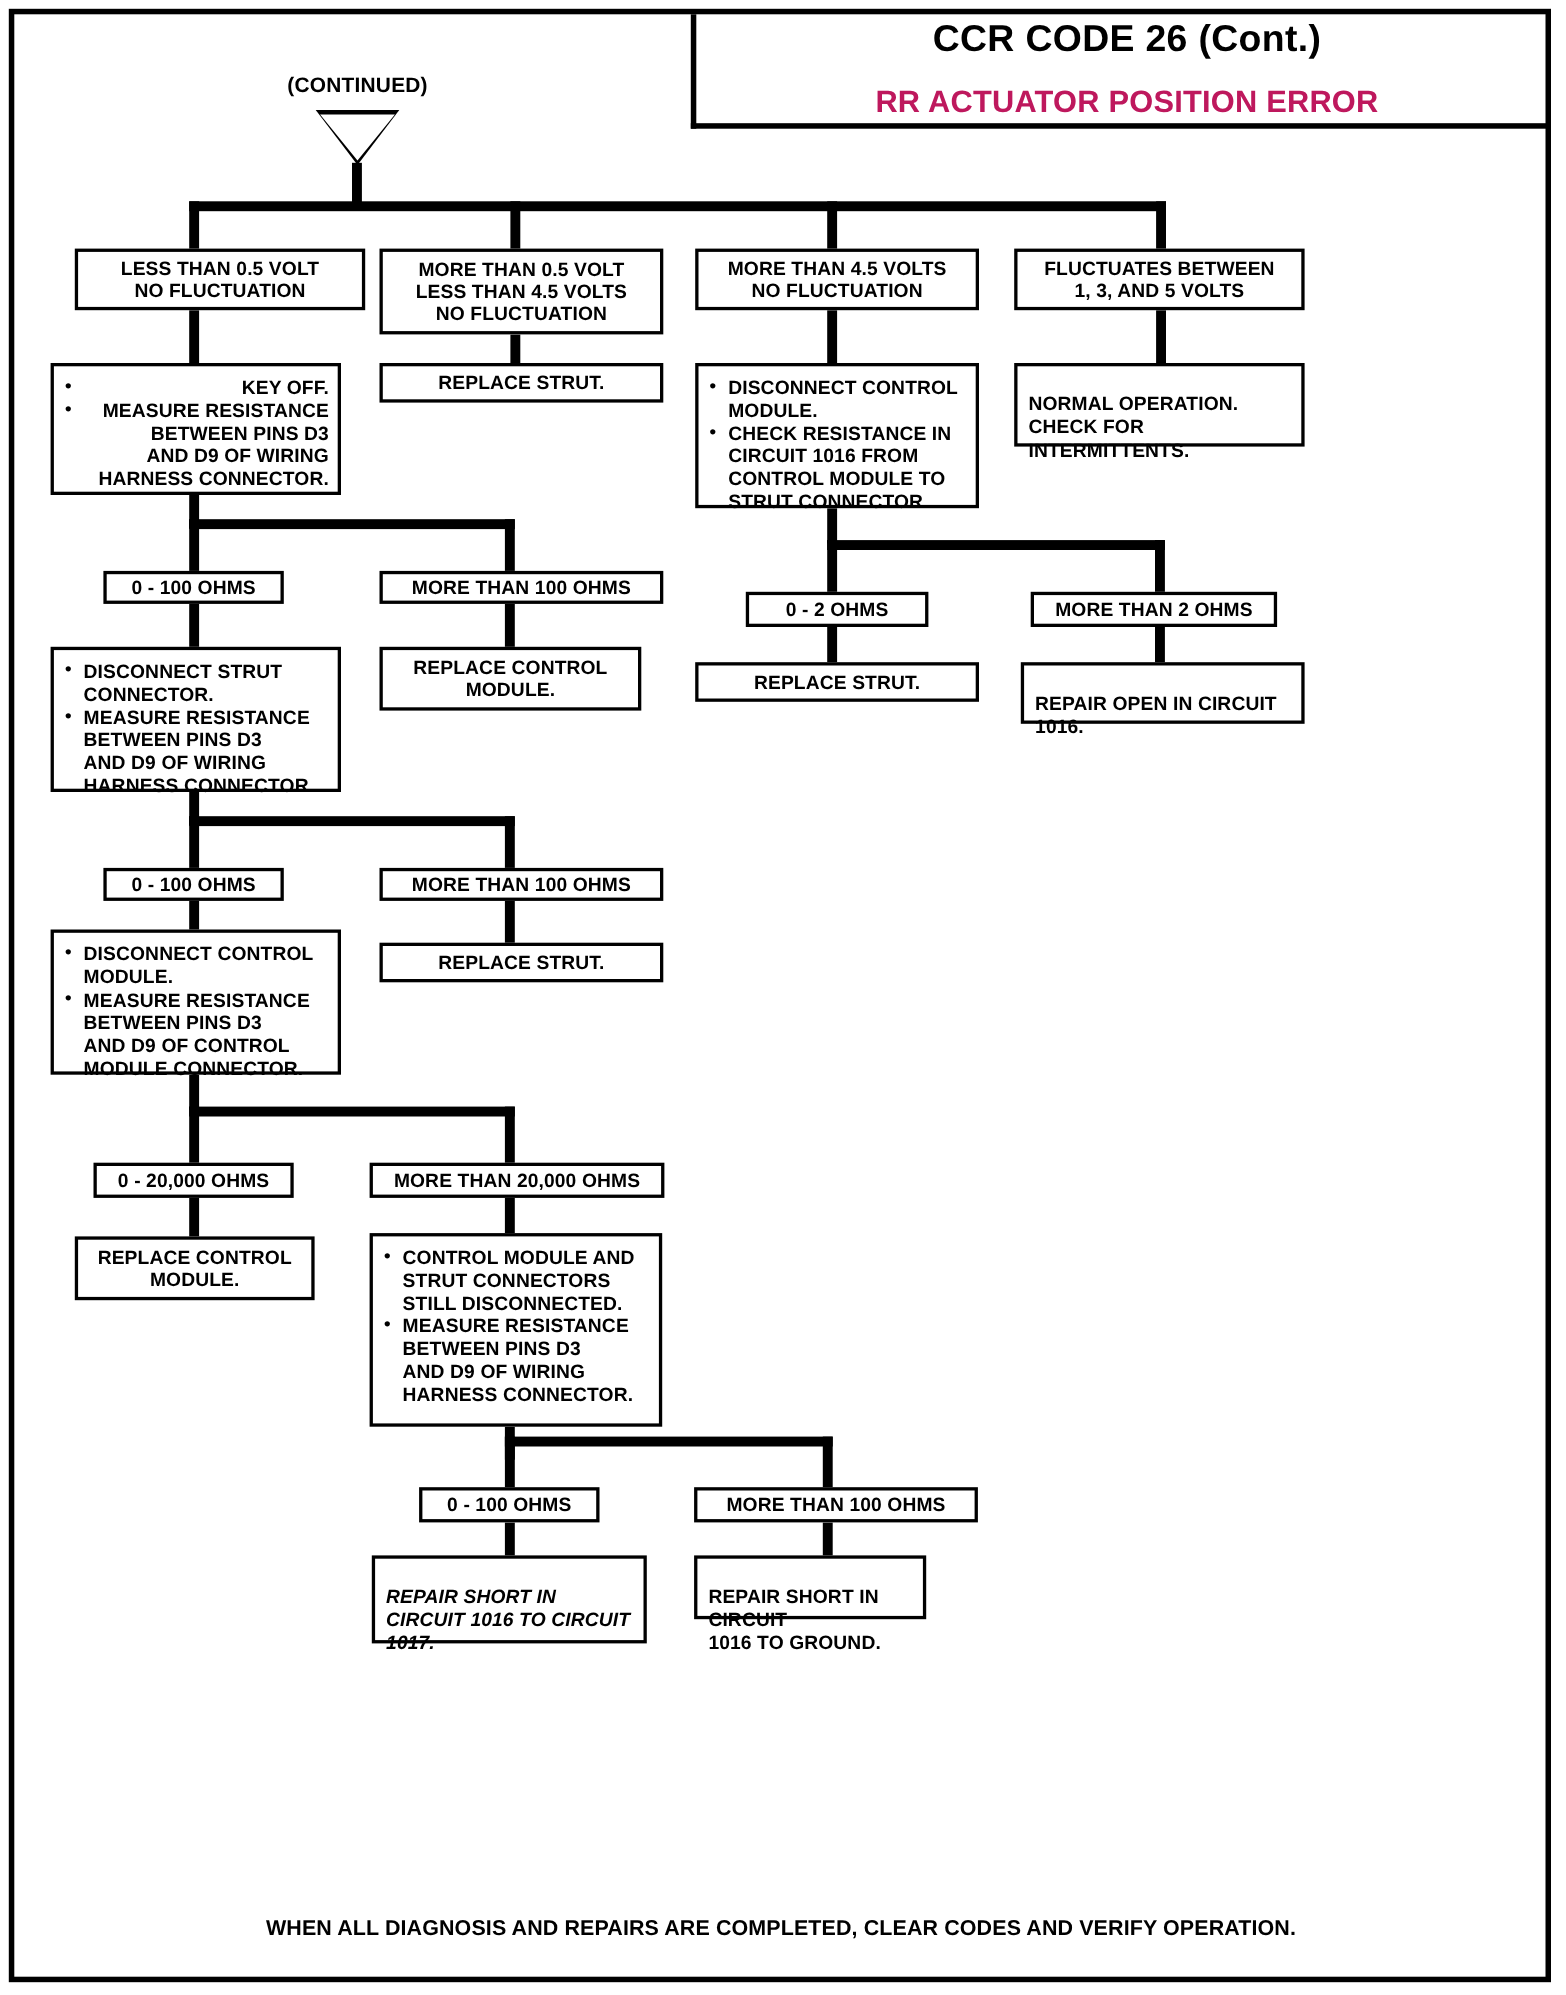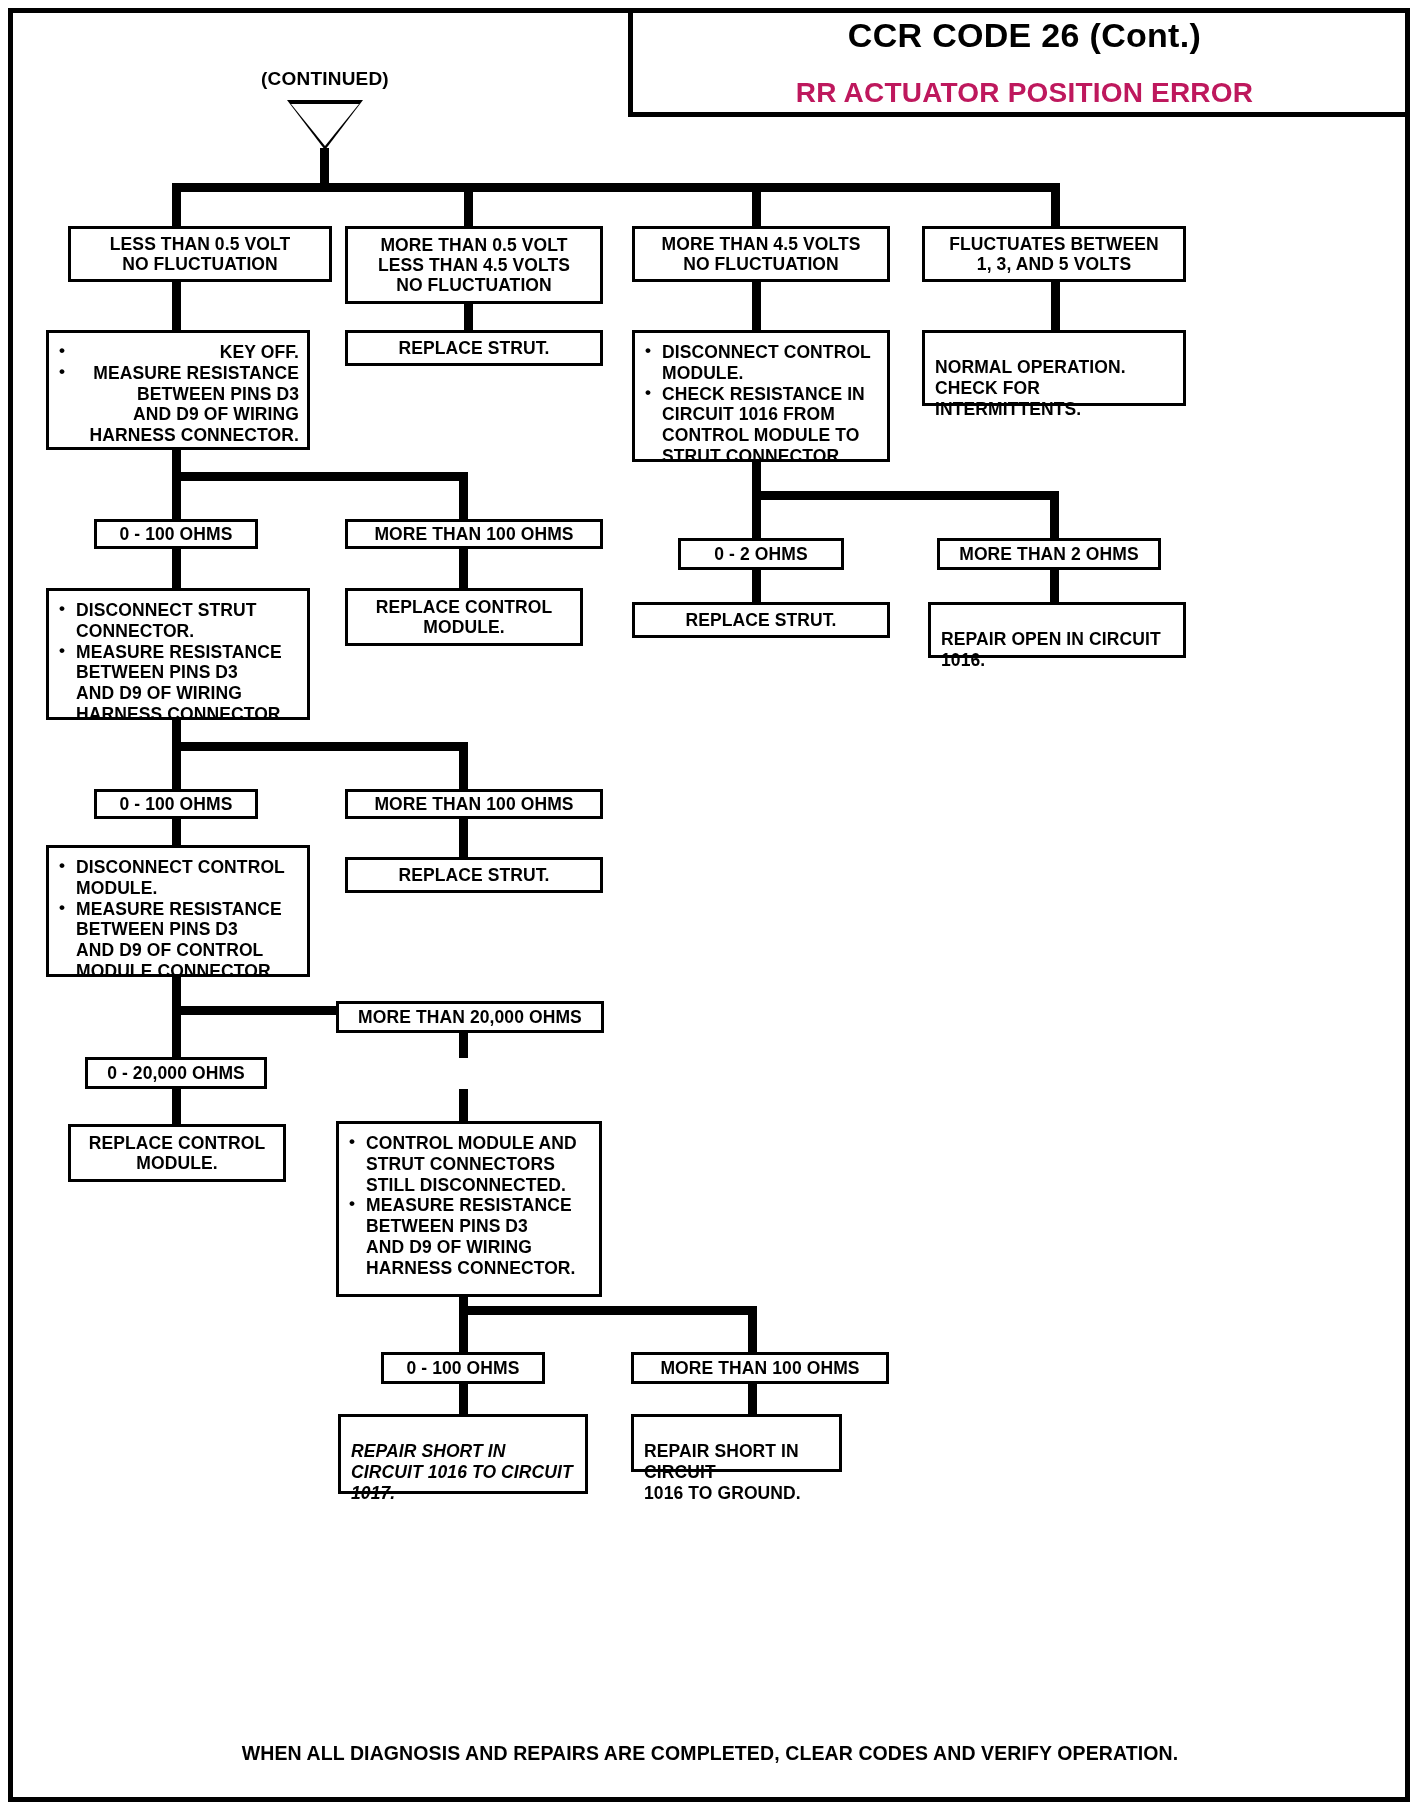--- a/index.html
+++ b/index.html
@@ -264,21 +264,21 @@
   </div>
 
   <div class="conn" style="left:172px; top:977px; width:9px; height:32px;"></div>
   <div class="conn" style="left:172px; top:1006px; width:296px; height:9px;"></div>
   <div class="conn" style="left:172px; top:1006px; width:9px; height:52px;"></div>
   <div class="conn" style="left:459px; top:1006px; width:9px; height:52px;"></div>
 
   <div class="node center" style="left:85px; top:1057px; width:182px; height:32px;">
     <div class="txt">0 - 20,000 OHMS</div>
   </div>
-  <div class="node center" style="left:336px; top:1001px; width:268px; height:32px;">
+  <div class="node center" style="left:336px; top:1057px; width:268px; height:32px;">
     <div class="txt">MORE THAN 20,000 OHMS</div>
   </div>
 
   <div class="conn" style="left:172px; top:1089px; width:9px; height:36px;"></div>
   <div class="conn" style="left:459px; top:1089px; width:9px; height:32px;"></div>
 
   <div class="node center" style="left:68px; top:1124px; width:218px; height:58px;">
     <div class="txt">REPLACE CONTROL
 MODULE.</div>
   </div>

